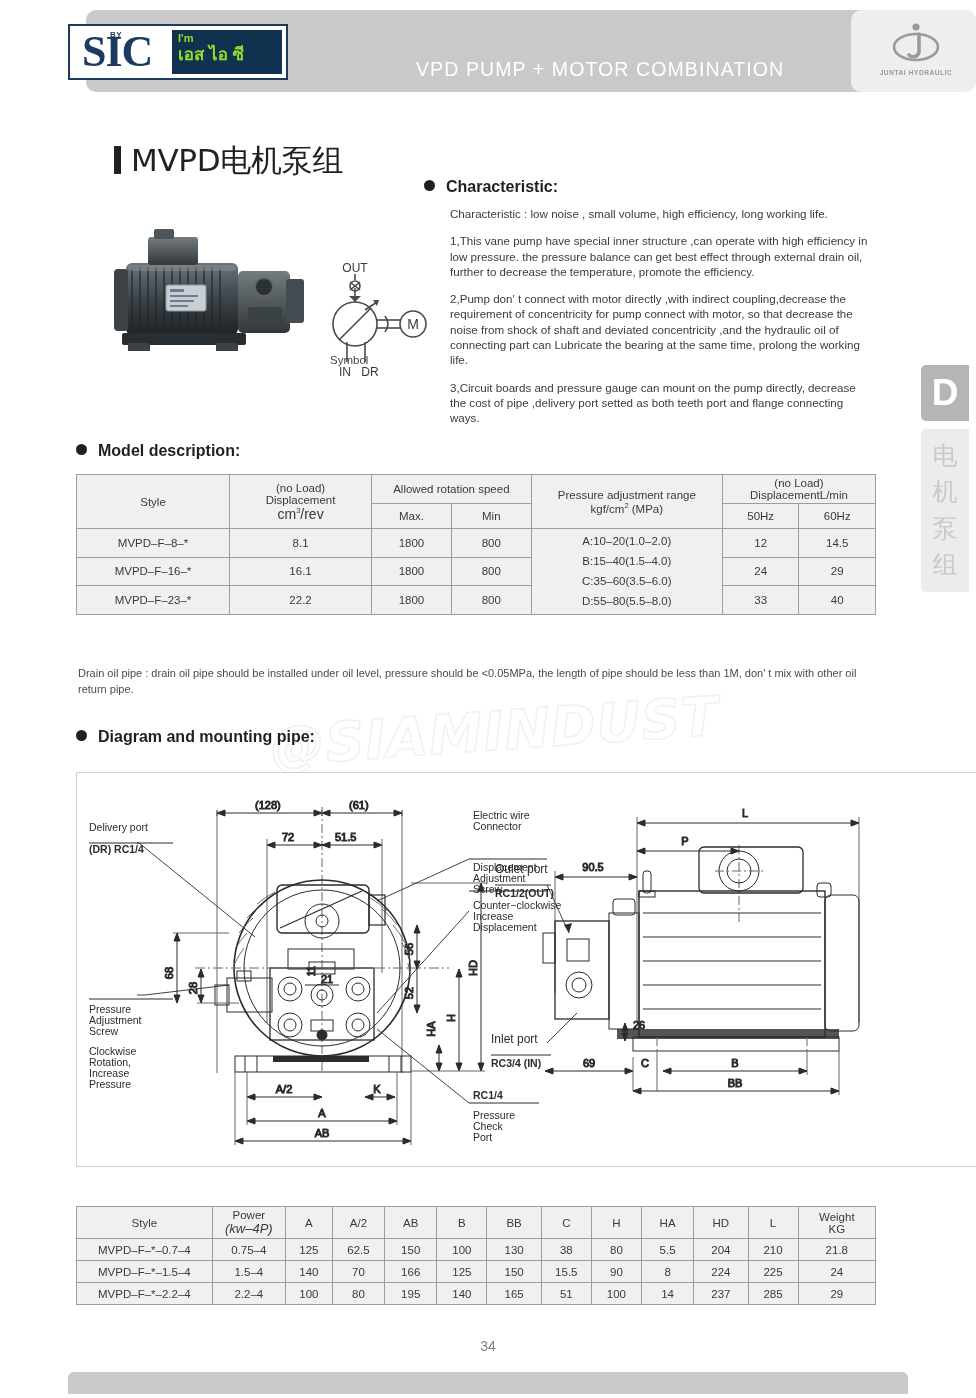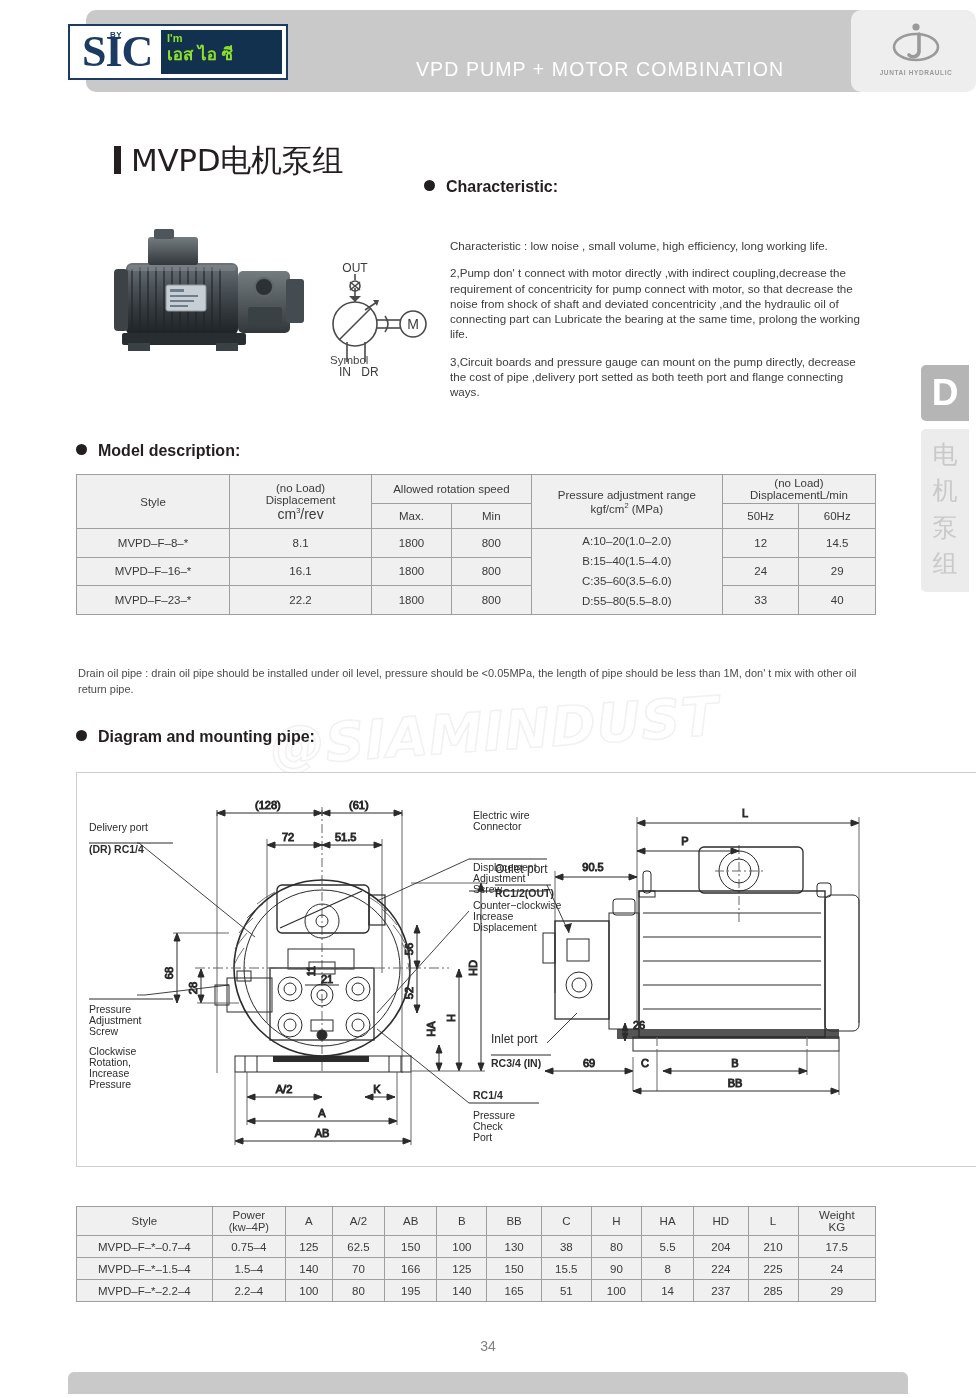--- a/index.html
+++ b/index.html
@@ -39,42 +39,42 @@
   .sic-by {
     position:absolute; left:8px; top:4px;
     font-size:8px; color:#1b3b63; font-weight:700; letter-spacing:0.5px;padding-left:32px;
   }
   .sic-word {
     font-family:"Liberation Serif", serif;
     font-size:44px; font-weight:700; color:#1b3b63;
     margin-left:12px; line-height:1; letter-spacing:-1px;
   }
   .sic-thai-box {
-    position:absolute; right:4px; top:4px; bottom:4px; width:121px;
+    position:absolute; right:4px; top:4px; bottom:4px; width:110px;
     background:#11314f; padding:3px 6px;
   }
   .sic-im { font-size:11px; color:#8fe02a; font-weight:700; line-height:1.05; }
   .sic-thai { font-size:17px; color:#8fe02a; font-weight:700; line-height:1.15; white-space:nowrap; }
   
   .juntai { position:absolute; left:820px; top:14px; width:80px; text-align:center; }
   .juntai-mark { width:60px; height:42px; margin:0 auto; }
   .juntai-text {
     font-size:6.5px; color:#9a9a9a; letter-spacing:0.6px; margin-top:1px; font-weight:700;
   }
 
   
   .side-tab { position:absolute; left:921px; top:365px; width:48px; }
   .side-letter {
     width:48px; height:56px; background:#b5b5b5; border-radius:5px 0 0 5px;
     color:#ffffff; font-size:37px; font-weight:700; line-height:56px; text-align:center;
   }
   .side-cn {
     margin-top:8px; width:48px; background:#ececec; border-radius:5px 0 0 5px;
     color:#c9c9c9; font-size:25px; text-align:center; padding:8px 0 10px; line-height:1.45;
-    font-family:Liberation Serif, serif;
+    font-family:Liberation Sans, sans-serif;
   }
 
   
   .page-title {
     position:absolute; left:74px; top:140px;
     font-size:31px; font-weight:400; color:#231f20; letter-spacing:-0.3px;
     font-family:"DejaVu Sans", sans-serif;
     padding-left:40px;
   }
   .page-title .bar {
@@ -86,21 +86,21 @@
   }
   .sec-head .dot {
     display:inline-block; width:11px; height:11px; border-radius:50%;
     background:#231f20; margin-right:11px; vertical-align:1px;
   }
   #sec-char  { left:424px; top:178px; }
   #sec-model { left:76px;  top:442px; }
   #sec-diag  { left:76px;  top:728px; }
 
   
-  .char-body { position:absolute; left:450px; top:206px; width:420px;margin-top:32px; }
+  .char-body { position:absolute; left:450px; top:206px; width:420px; }
   .char-body p {
     margin:0 0 12px 0; font-size:11.6px; line-height:1.32; color:#3b3b3b;
     font-family:"Liberation Sans", sans-serif;
   }
 
   
   .photo { position:absolute; left:88px; top:215px; width:230px; height:160px; }
 
   
   .symbol-wrap { position:absolute; left:315px; top:258px; width:120px; height:130px; }
@@ -118,21 +118,21 @@
     border:1px solid #9e9e9e; text-align:center; font-weight:400; padding:2px 3px;
   }
   #model-table { left:76px; top:474px; width:800px; }
   #model-table td, #model-table th { height:25px; }
   #model-table .style-col { width:140px; }
   .sup { font-size:7.5px; vertical-align:super; }
 
   #dim-table { left:76px; top:1206px; width:800px; font-size:11.5px; }
   #dim-table td, #dim-table th { height:22px; }
   #dim-table .style-col { width:130px; text-align:center; }
-  .pw-sub { font-size:11px; }
+  .pw-sub { font-size:13px;font-style:italic; }
 
   
   .note {
     position:absolute; left:78px; top:666px; width:800px;
     font-size:11px; line-height:1.42; color:#4a4a4a;
   }
 
   
   .diag-box {
     position:absolute; left:76px; top:772px; width:936px; height:395px;
@@ -276,20 +276,21 @@
   <text x="55" y="118" font-size="12" fill="#3a3a3a" text-anchor="middle" font-family="Liberation Sans, sans-serif">DR</text>
   <text x="98" y="71" font-size="14" fill="#3a3a3a" text-anchor="middle" font-family="Liberation Sans, sans-serif">M</text>
 </svg>
 <div class="symbol-cap">Symbol</div>
 
 <div class="sec-head" id="sec-char">
   <span class="dot"></span><span>Characteristic:</span>
 </div>
 <div class="char-body">
   <p>Characteristic : low noise , small volume, high efficiency, long working life.</p>
+  <p>1,This vane pump have special inner structure ,can operate with high efficiency in low pressure. the pressure balance can get best effect through external drain oil, further to decrease the temperature, promote the efficiency.</p>
   <p>2,Pump don' t connect with motor directly ,with indirect coupling,decrease the requirement of concentricity for pump connect with motor, so that decrease the noise from shock of shaft and deviated concentricity ,and the hydraulic oil of connecting part can Lubricate the bearing at the same time, prolong the working life.</p>
   <p>3,Circuit boards and pressure gauge can mount on the pump directly, decrease the cost of pipe ,delivery port setted as both teeth port and flange connecting ways.</p>
 </div>
 
 <div class="sec-head" id="sec-model">
   <span class="dot"></span><span>Model description:</span>
 </div>
 
 <table class="tbl" id="model-table">
   <tbody>
@@ -647,21 +648,21 @@
     <td>125</td>
     <td>62.5</td>
     <td>150</td>
     <td>100</td>
     <td>130</td>
     <td>38</td>
     <td>80</td>
     <td>5.5</td>
     <td>204</td>
     <td>210</td>
-    <td>17.5</td>
+    <td>21.8</td>
   </tr>
   <tr>
     <td>MVPD–F–*–1.5–4</td>
     <td>1.5–4</td>
     <td>140</td>
     <td>70</td>
     <td>166</td>
     <td>125</td>
     <td>150</td>
     <td>15.5</td>

